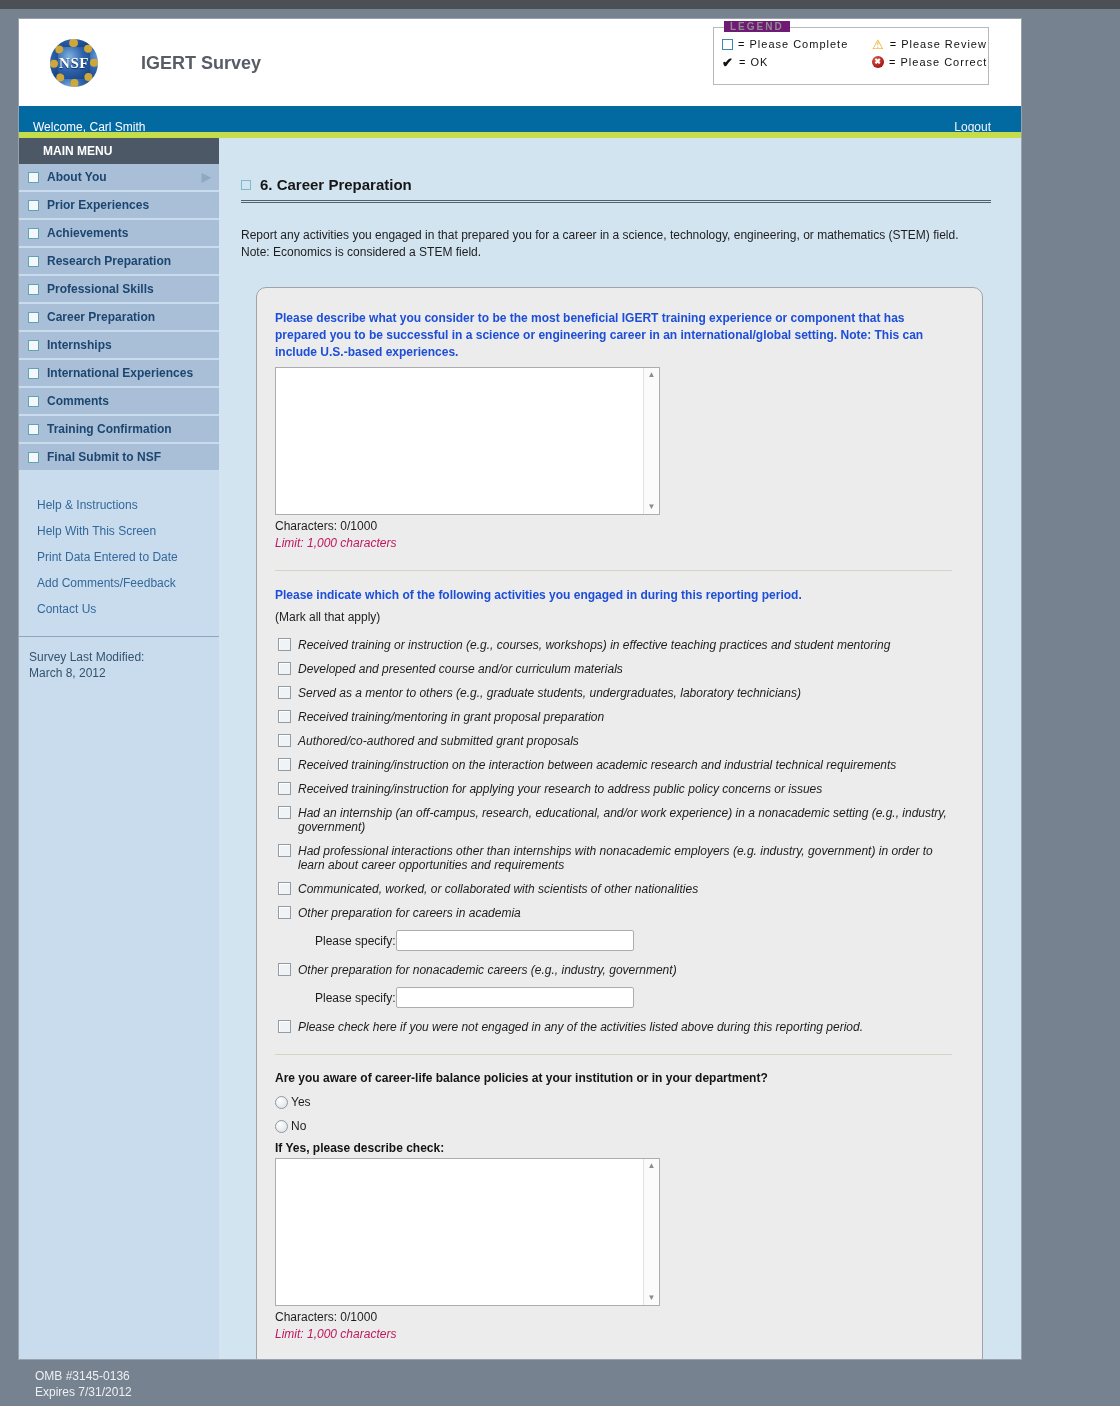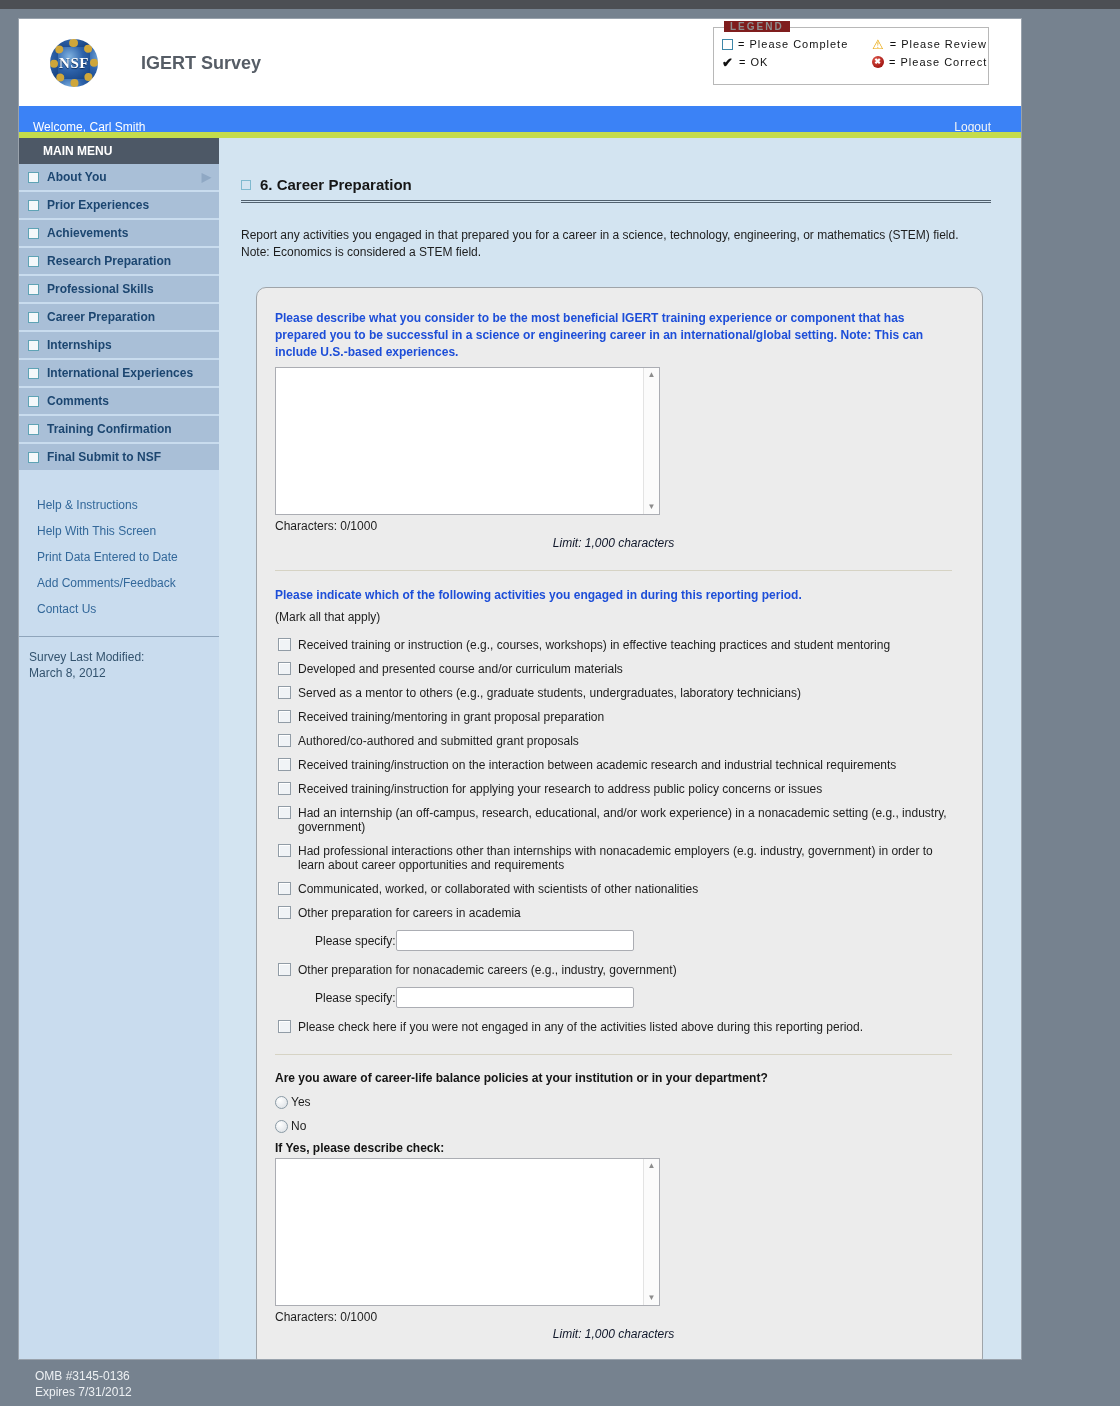--- a/index.html
+++ b/index.html
@@ -38,36 +38,36 @@
     text-shadow:0 1px 1px #0b2a55;
   }
   .app-title { position:absolute; left:122px; top:34px;
     font-size:18px; font-weight:bold; color:#565D66; }
 
   .legend {
     position:absolute; right:32px; top:8px; width:276px; height:58px;
     border:1px solid #B8B8B8; background:#fff; padding:6px 8px 4px 8px;
   }
   .legend-title {
-    position:absolute; top:-7px; left:10px; background:#7f1d1d; padding:0 6px;
+    position:absolute; top:-7px; left:10px; background:#701a75; padding:0 6px;
     font-size:10px; color:#8E8E8E; letter-spacing:2px; font-weight:bold;
   }
   .legend-grid { display:grid; grid-template-columns:150px 1fr; row-gap:6px; margin-top:4px; }
   .legend-item { display:flex; align-items:center; gap:5px;
     font-size:11px; letter-spacing:1px; color:#111; white-space:nowrap; }
   .ic-bluesq { width:11px; height:11px; background:#fff; border:1px solid #3E87A8; display:inline-block; }
   .ic-warn  { color:#E9A400; font-size:13px; line-height:11px; }
   .ic-check { color:#111; font-size:13px; font-weight:bold; line-height:11px; }
   .ic-redx  { width:12px; height:12px; border-radius:50%;
     background:radial-gradient(circle at 35% 30%, #E05548, #8B0000);
     color:#fff; font-size:8px; line-height:12px; text-align:center; display:inline-block; font-weight:bold; }
 
   
   .welcome {
-    height:26px; background:#3b82f6; color:#fff;
+    height:26px; background:#0369a1; color:#fff;
     display:flex; align-items:center; justify-content:space-between;
     padding:16px 30px 0 14px; flex:0 0 auto;
   }
   .welcome .logout { color:#F2F4F6; cursor:pointer; }
   .lime-stripe { height:6px; background:#C5DC4B; flex:0 0 auto; }
 
   
   .body-cols { flex:1 1 auto; display:flex; overflow:hidden; }
 
   .sidebar { width:200px; flex:0 0 auto; background:#C9DCEE; display:flex; flex-direction:column; }
@@ -105,28 +105,28 @@
 
   .fta { display:flex; width:385px; height:148px; background:#fff;
     border:1px solid #ABADB3; margin-top:6px; }
   .fta-body { flex:1; }
   .fta-sb { width:16px; border-left:1px solid #E3E3E3; background:#FBFBFB;
     display:flex; flex-direction:column; justify-content:space-between;
     align-items:center; padding:3px 0; }
   .fta-sb .arr { color:#8C8C8C; font-size:8px; line-height:8px; }
 
   .chars { margin-top:4px; color:#1d1d1d; }
-  .limit { margin-top:3px; font-style:italic; color:#0f172a;text-align:center; }
+  .limit { margin-top:3px; font-style:italic; color:#be185d; }
 
   .panel-div { border-top:1px solid #D6D3C4; margin:20px 0 16px 0; }
 
   .note { margin-top:6px; color:#222; }
 
   .cb-list { margin-top:14px; }
-  .cb-row { display:flex; align-items:flex-start; gap:7px; padding-left:3px; margin-bottom:10px; }
+  .cb-row { display:flex; align-items:flex-start; gap:7px; padding-left:3px; margin-bottom:10px;font-style:italic; }
   .cb {
     width:13px; height:13px; flex:0 0 auto; margin-top:0px;
     background:#F0F3F6; border:1px solid #919CA6;
     box-shadow:inset 1px 1px 0 #FFFFFF;
   }
   .cb-label { line-height:14px; max-width:688px; color:#1d1d1d; }
 
   .specify-row { display:flex; align-items:center; 
     margin:2px 0 12px 40px; }
   .specify-input { width:238px; height:21px; border:1px solid #ABADB3;

